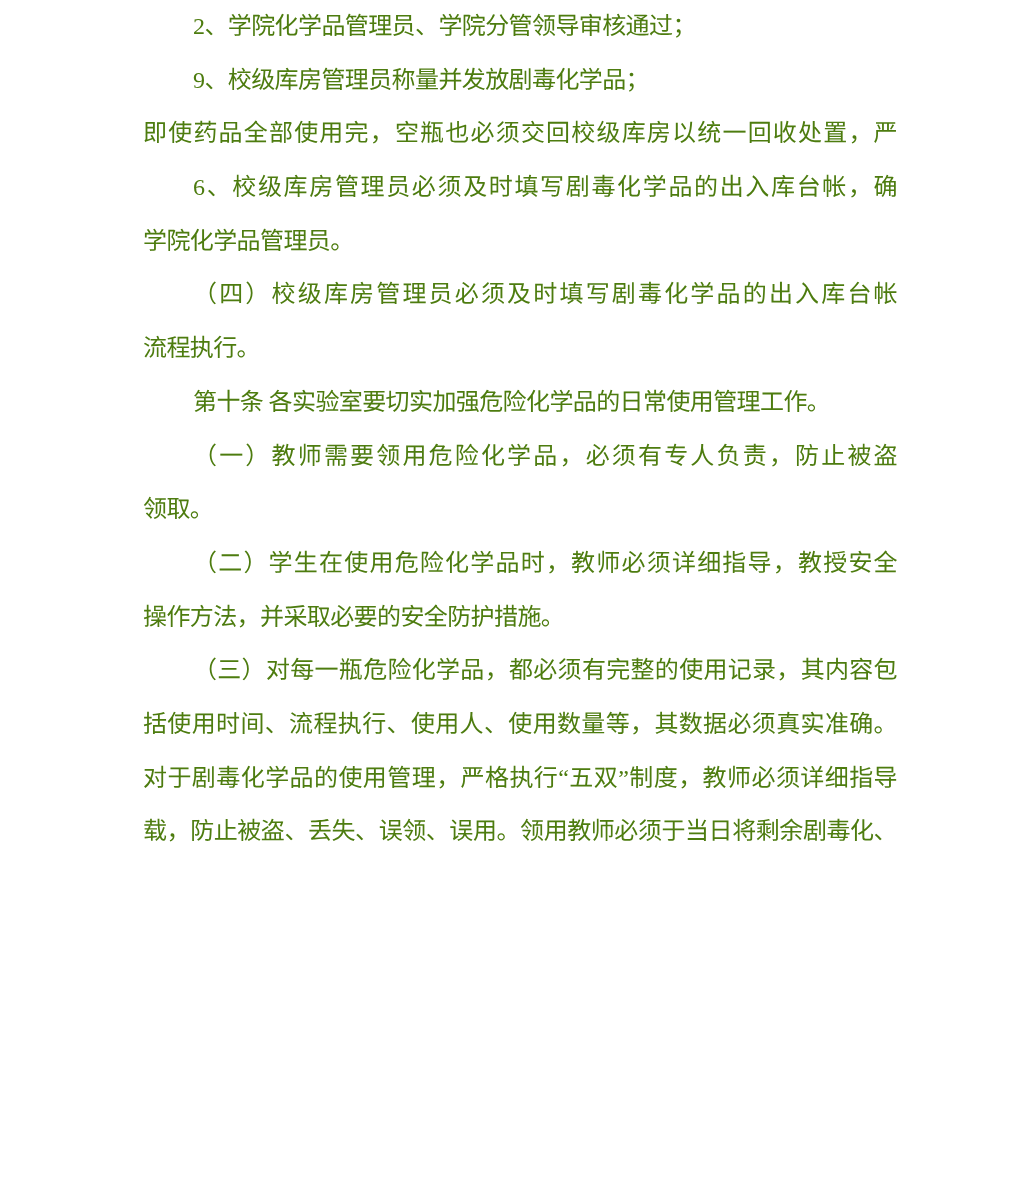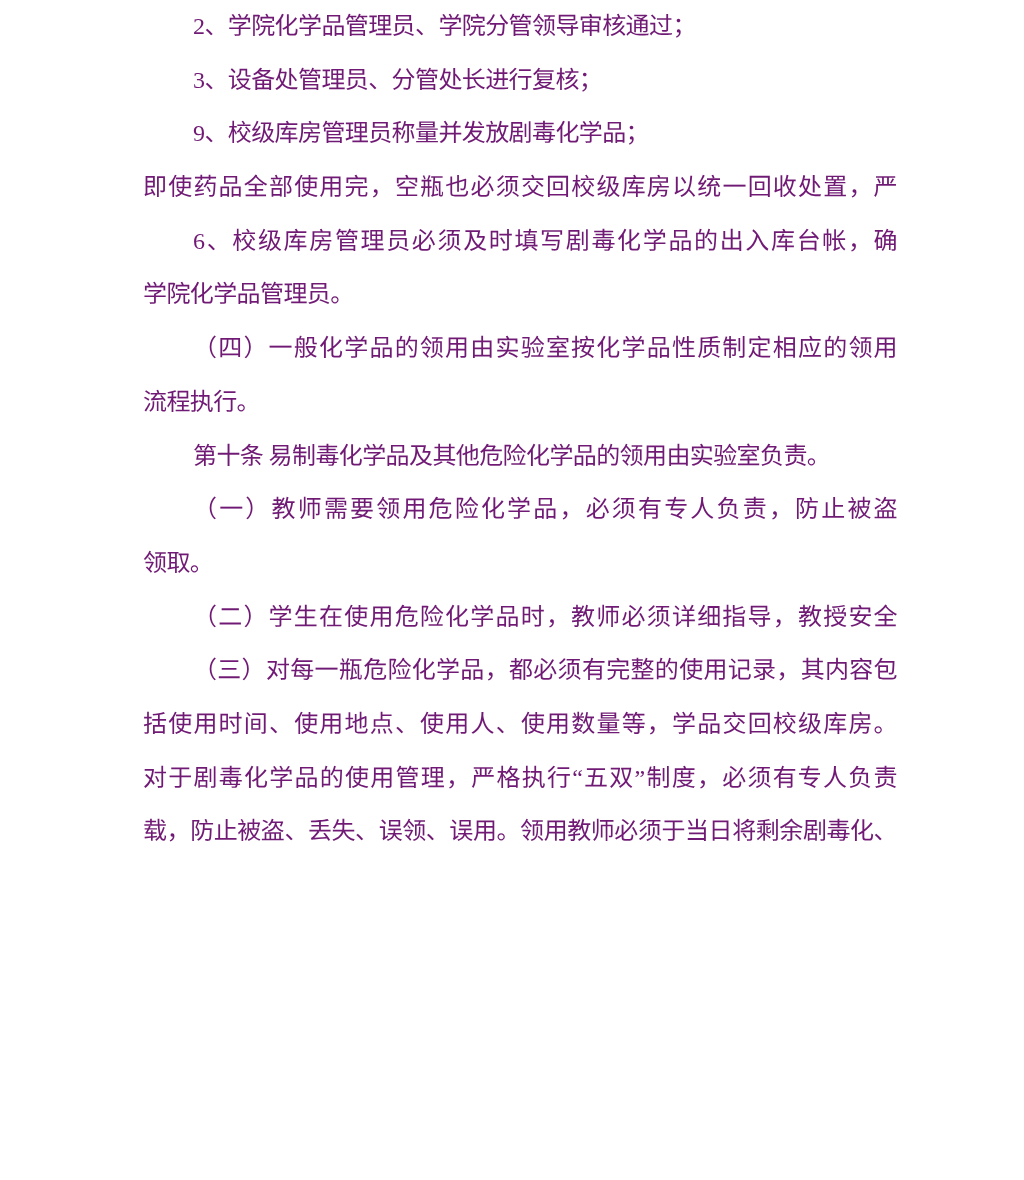--- a/index.html
+++ b/index.html
@@ -22,21 +22,21 @@
     background: #ffffff;
   }
   .text-block {
     position: absolute;
     left: 143px;
     top: 0px;
     width: 754px;
     font-family: "Liberation Serif", "DejaVu Serif", serif;
     font-size: 24px;
     letter-spacing: -0.6px;
-    color: #701a75;
+    color: #4d7c0f;
   }
   .para {
     margin: 0;
     padding: 0;
   }
   .line {
     height: 53.7px;
     line-height: 53.7px;
     text-align: justify;
     text-align-last: justify;
@@ -53,46 +53,44 @@
 </style>
 </head>
 <body>
 
 <div class="page">
   <div class="text-block" id="doc">
       <div class="para">
         <div class="line first endline">2、学院化学品管理员、学院分管领导审核通过；</div>
       </div>
       <div class="para">
-        <div class="line first endline">3、设备处管理员、分管处长进行复核；</div>
-      </div>
-      <div class="para">
         <div class="line first endline">9、校级库房管理员称量并发放剧毒化学品；</div>
       </div>
       <div class="para">
         <div class="line">即使药品全部使用完，空瓶也必须交回校级库房以统一回收处置，严</div>
       </div>
       <div class="para">
         <div class="line first">6、校级库房管理员必须及时填写剧毒化学品的出入库台帐，确</div>
         <div class="line endline">学院化学品管理员。</div>
       </div>
       <div class="para">
-        <div class="line first">（四）一般化学品的领用由实验室按化学品性质制定相应的领用</div>
+        <div class="line first">（四）校级库房管理员必须及时填写剧毒化学品的出入库台帐</div>
         <div class="line endline">流程执行。</div>
       </div>
       <div class="para">
-        <div class="line first endline">第十条 易制毒化学品及其他危险化学品的领用由实验室负责。</div>
+        <div class="line first endline">第十条 各实验室要切实加强危险化学品的日常使用管理工作。</div>
       </div>
       <div class="para">
         <div class="line first">（一）教师需要领用危险化学品，必须有专人负责，防止被盗</div>
         <div class="line endline">领取。</div>
       </div>
       <div class="para">
         <div class="line first">（二）学生在使用危险化学品时，教师必须详细指导，教授安全</div>
+        <div class="line endline">操作方法，并采取必要的安全防护措施。</div>
       </div>
       <div class="para">
         <div class="line first">（三）对每一瓶危险化学品，都必须有完整的使用记录，其内容包</div>
-        <div class="line">括使用时间、使用地点、使用人、使用数量等，学品交回校级库房。</div>
-        <div class="line">对于剧毒化学品的使用管理，严格执行“五双”制度，必须有专人负责</div>
+        <div class="line">括使用时间、流程执行、使用人、使用数量等，其数据必须真实准确。</div>
+        <div class="line">对于剧毒化学品的使用管理，严格执行“五双”制度，教师必须详细指导</div>
         <div class="line">载，防止被盗、丢失、误领、误用。领用教师必须于当日将剩余剧毒化、</div>
       </div>
     </div>
 </div>
 
 </body></html>

